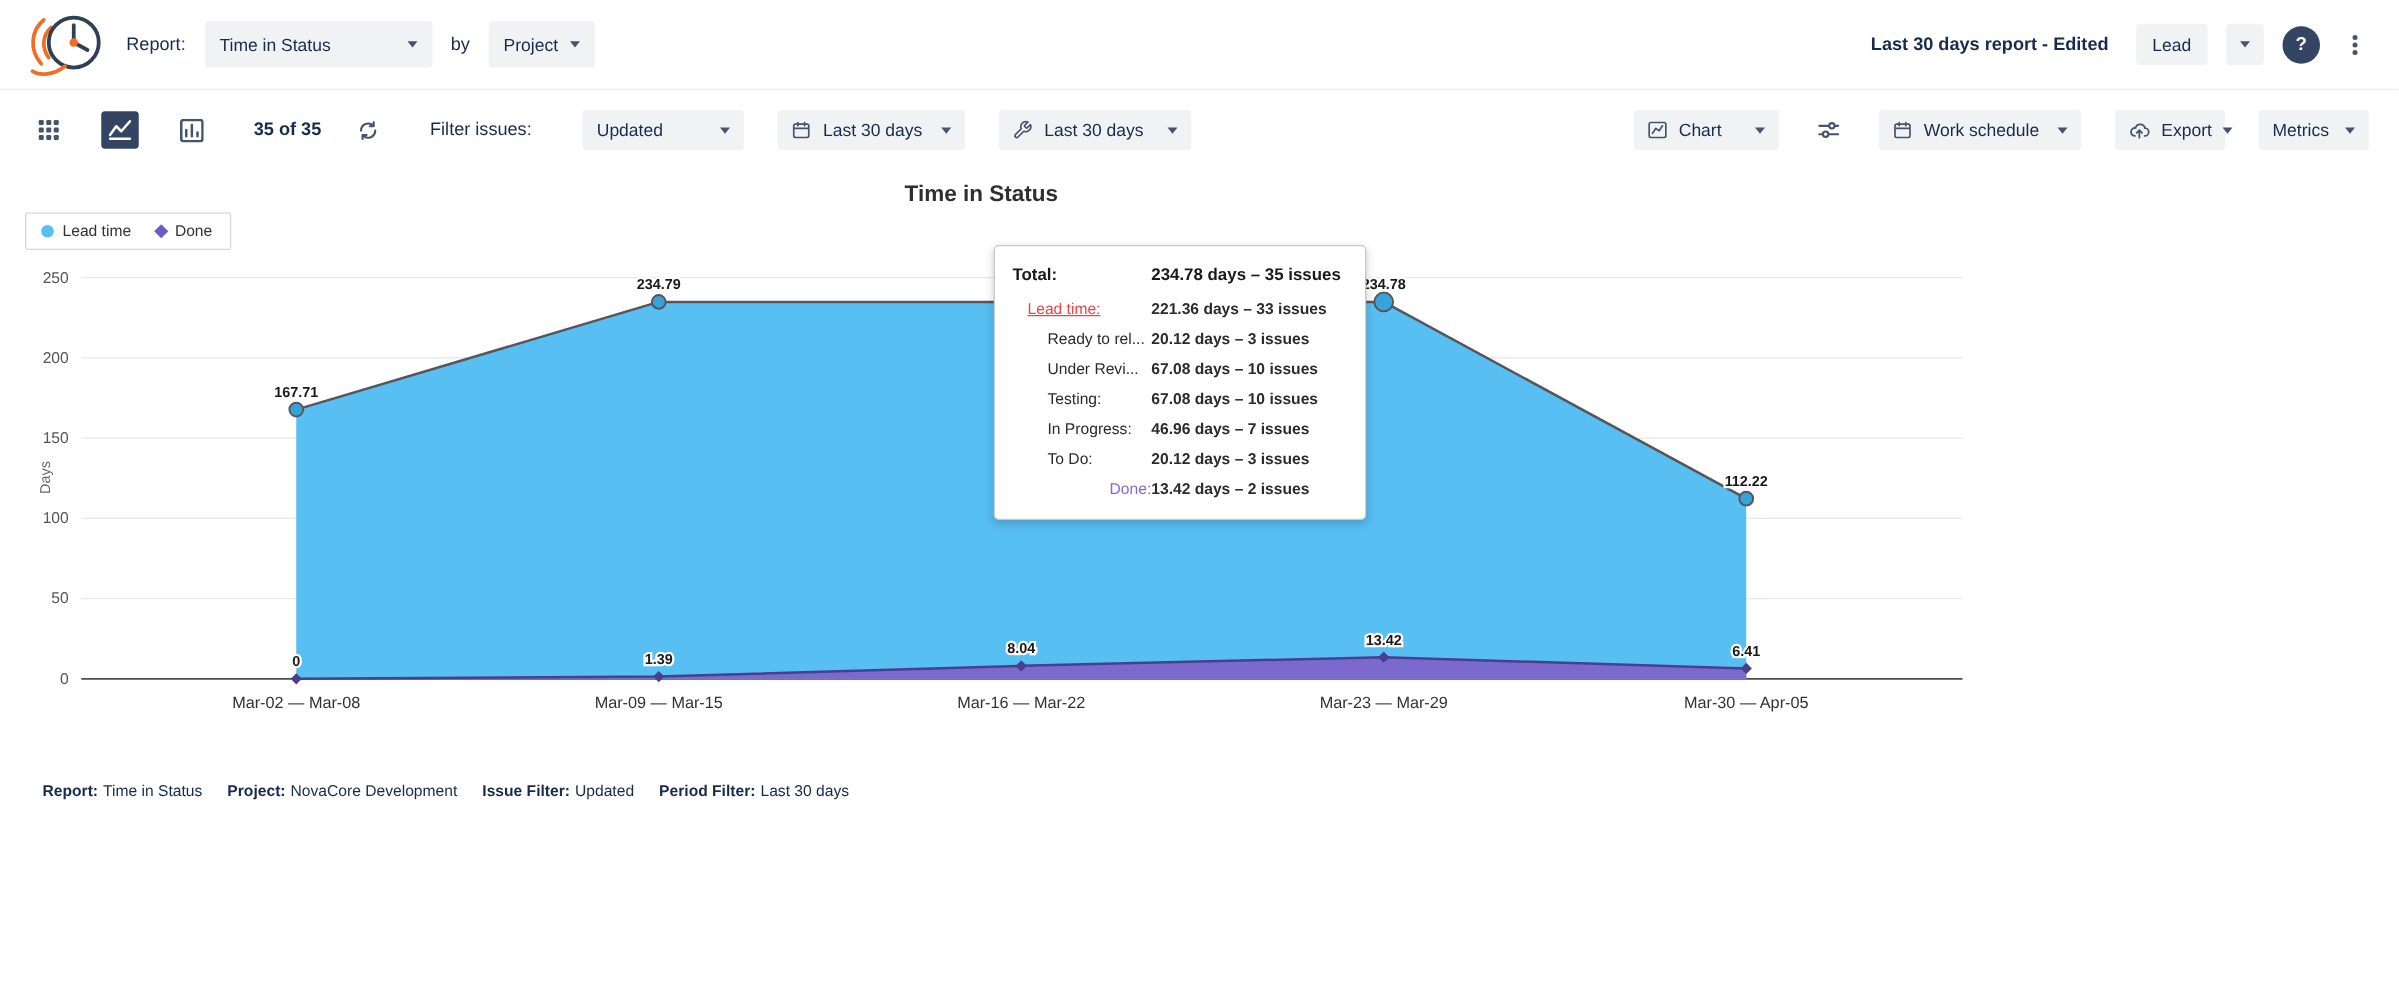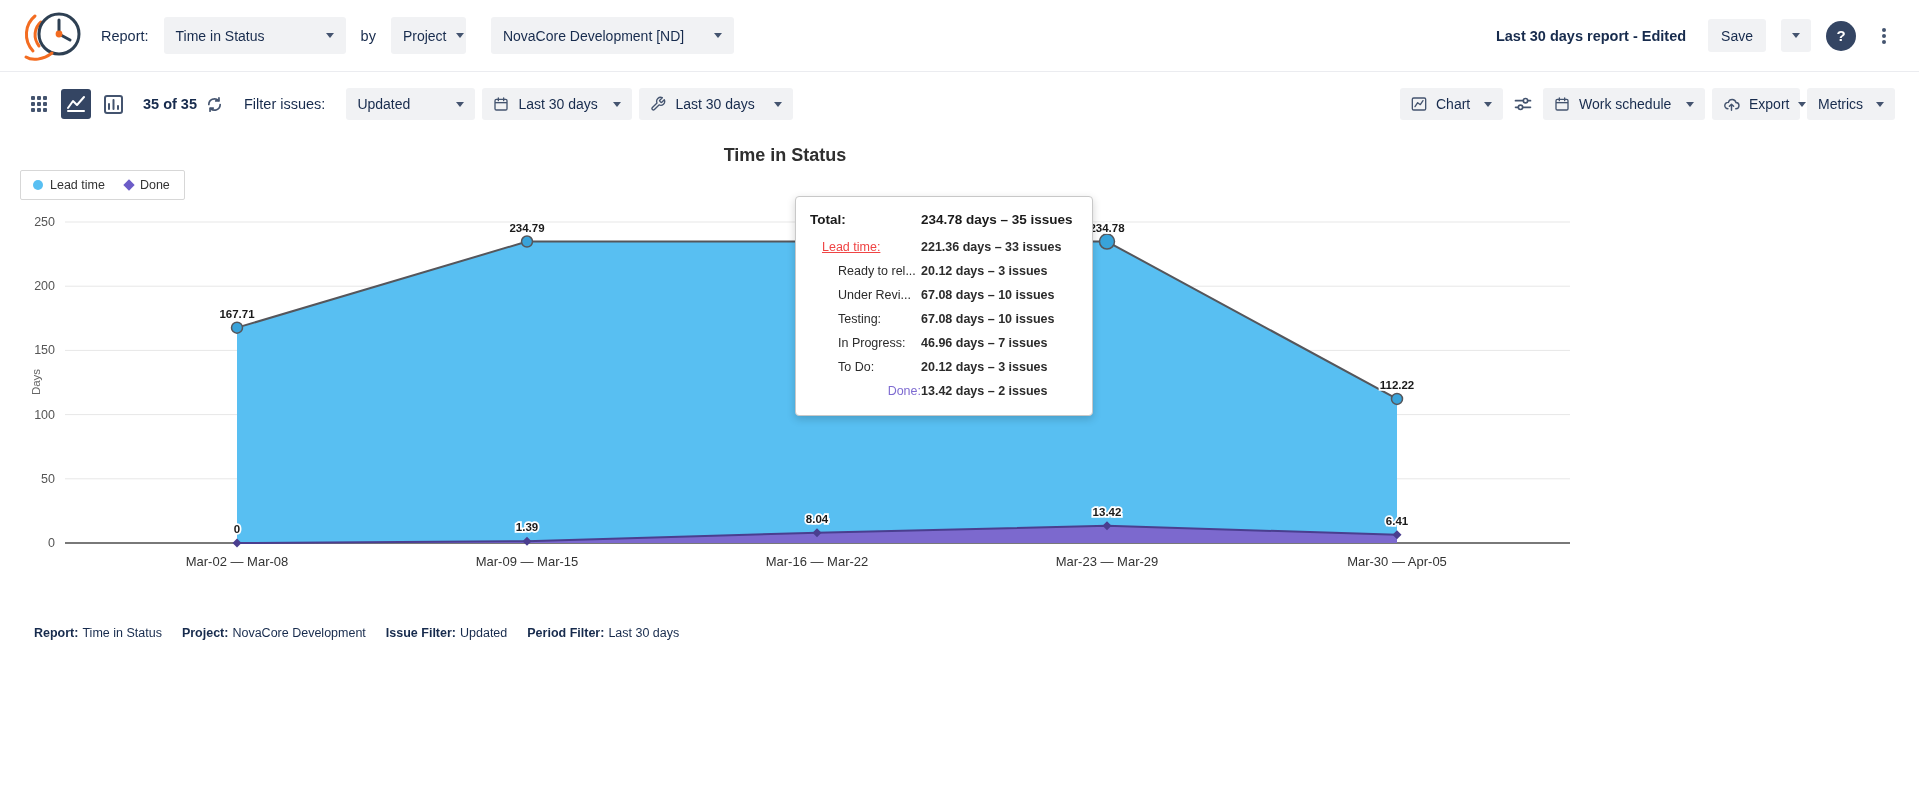--- a/index.html
+++ b/index.html
@@ -21,21 +21,21 @@
   .status-text { font-size:14.5px; font-weight:700; color:#172B4D; white-space:nowrap; }
   .btn { background:#f1f2f4; border:none; border-radius:3px; height:33px; padding:0 13px;
          font-family:"Liberation Sans", sans-serif; font-size:14px; font-weight:500; color:#172B4D; cursor:pointer; }
   .btn.icon-only { width:30px; padding:0; display:inline-flex; align-items:center; justify-content:center; }
   .help-btn { width:30px; height:30px; border-radius:50%; background:#344563; color:#fff; border:none;
               font-size:15px; font-weight:700; display:inline-flex; align-items:center; justify-content:center; cursor:pointer; }
   .kebab-btn { background:none; border:none; cursor:pointer; display:inline-flex; padding:4px; }
 
   
   .toolbar { position:absolute; top:80px; left:0; right:0; height:48px; display:flex; align-items:center;
-             padding:0 24px; gap:7px; background:#fff; }
+             padding:0 24px; gap:27px; background:#fff; }
   .view-btn { width:30px; height:30px; background:none; border:none; display:inline-flex; align-items:center;
               justify-content:center; color:#44546F; cursor:pointer; border-radius:3px; }
   .view-btn.selected { background:#344563; color:#fff; }
   .count-text { font-size:14.5px; font-weight:700; color:#172B4D; white-space:nowrap; }
   .refresh-btn { background:none; border:none; color:#44546F; cursor:pointer; display:inline-flex; padding:2px; }
   .tb-dd { display:inline-flex; align-items:center; justify-content:space-between; gap:9px;
            background:#f1f2f4; border:none; border-radius:3px; height:32px; padding:0 11px;
            font-family:"Liberation Sans", sans-serif; font-size:14px; font-weight:500; color:#172B4D; cursor:pointer; }
   .tb-dd .ic { display:inline-flex; color:#44546F; }
   .tb-dd .grow { flex:1; text-align:left; }
@@ -87,35 +87,31 @@
 
     <span class="lbl">Report:</span>
 
     <button class="dd" style="width:182px">
       <span>Time in Status</span>
       <span class="chev"></span>
     </button>
 
     <span class="lbl">by</span>
 
-    <button class="dd" style="width:75px">
+    <button class="dd" style="width:85px">
       <span>Project</span>
       <span class="chev"></span>
     </button>
 
-    <button class="dd" style="width:243px; margin-left:10px">
-      <span>NovaCore Development [ND]</span>
-      <span class="chev"></span>
-    </button>
 
     <span class="spacer"></span>
 
     <span class="status-text">Last 30 days report - Edited</span>
 
-    <button class="btn" style="margin-left:7px">Save</button>
+    <button class="btn" style="margin-left:7px">Lead</button>
 
     <button class="btn icon-only">
       <span class="chev"></span>
     </button>
 
     <button class="help-btn">
       <span>?</span>
     </button>
 
     <button class="kebab-btn">
@@ -193,21 +189,21 @@
         <svg width="16" height="16" viewBox="0 0 24 24">
             <path d="M14.7 6.3a1 1 0 0 0 0 1.4l1.6 1.6a1 1 0 0 0 1.4 0l3.77-3.77a6 6 0 0 1-7.94 7.94l-6.91 6.91a2.12 2.12 0 0 1-3-3l6.91-6.91a6 6 0 0 1 7.94-7.94l-3.76 3.76z" fill="none" stroke="currentColor" stroke-width="2" stroke-linecap="round" stroke-linejoin="round"></path>
           </svg>
       </span>
       <span class="grow">Last 30 days</span>
       <span class="chev"></span>
     </button>
 
     <span class="spacer"></span>
 
-    <button class="tb-dd" style="width:103px">
+    <button class="tb-dd" style="width:116px">
       <span class="ic">
         <svg width="16" height="16" viewBox="0 0 24 24">
             <rect x="2" y="3" width="20" height="18" rx="2" fill="none" stroke="currentColor" stroke-width="2"></rect>
             <path d="M6 16 L10 10 L14 13 L18 7" fill="none" stroke="currentColor" stroke-width="2" stroke-linecap="round" stroke-linejoin="round"></path>
           </svg>
       </span>
       <span class="grow">Chart</span>
       <span class="chev"></span>
     </button>
 

